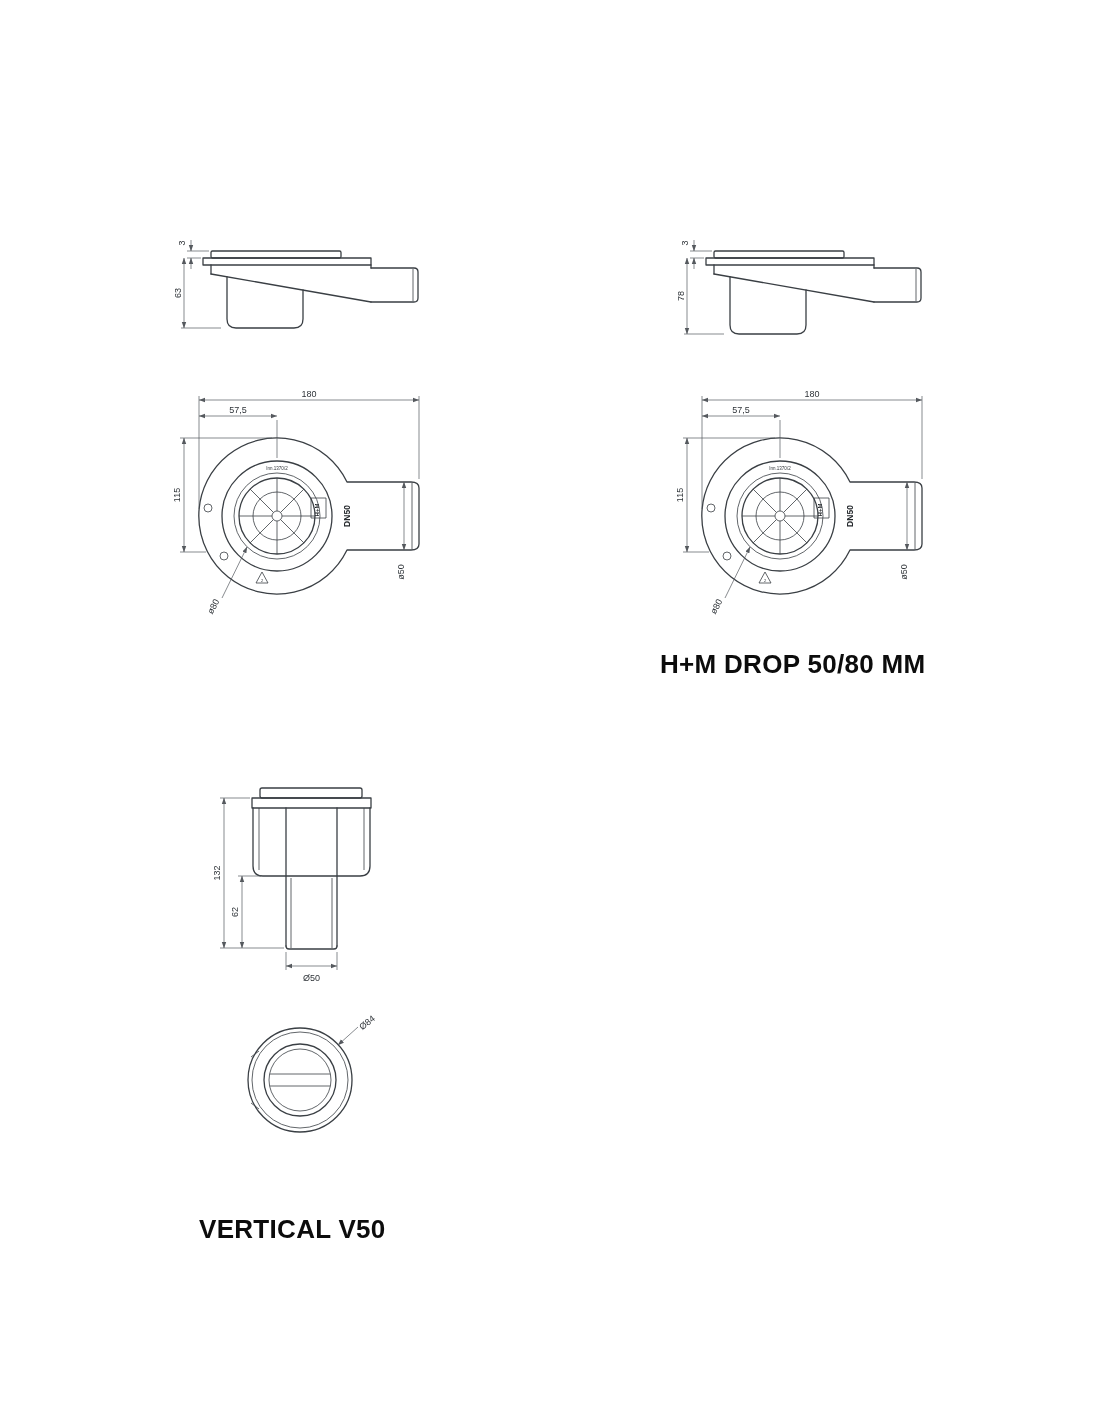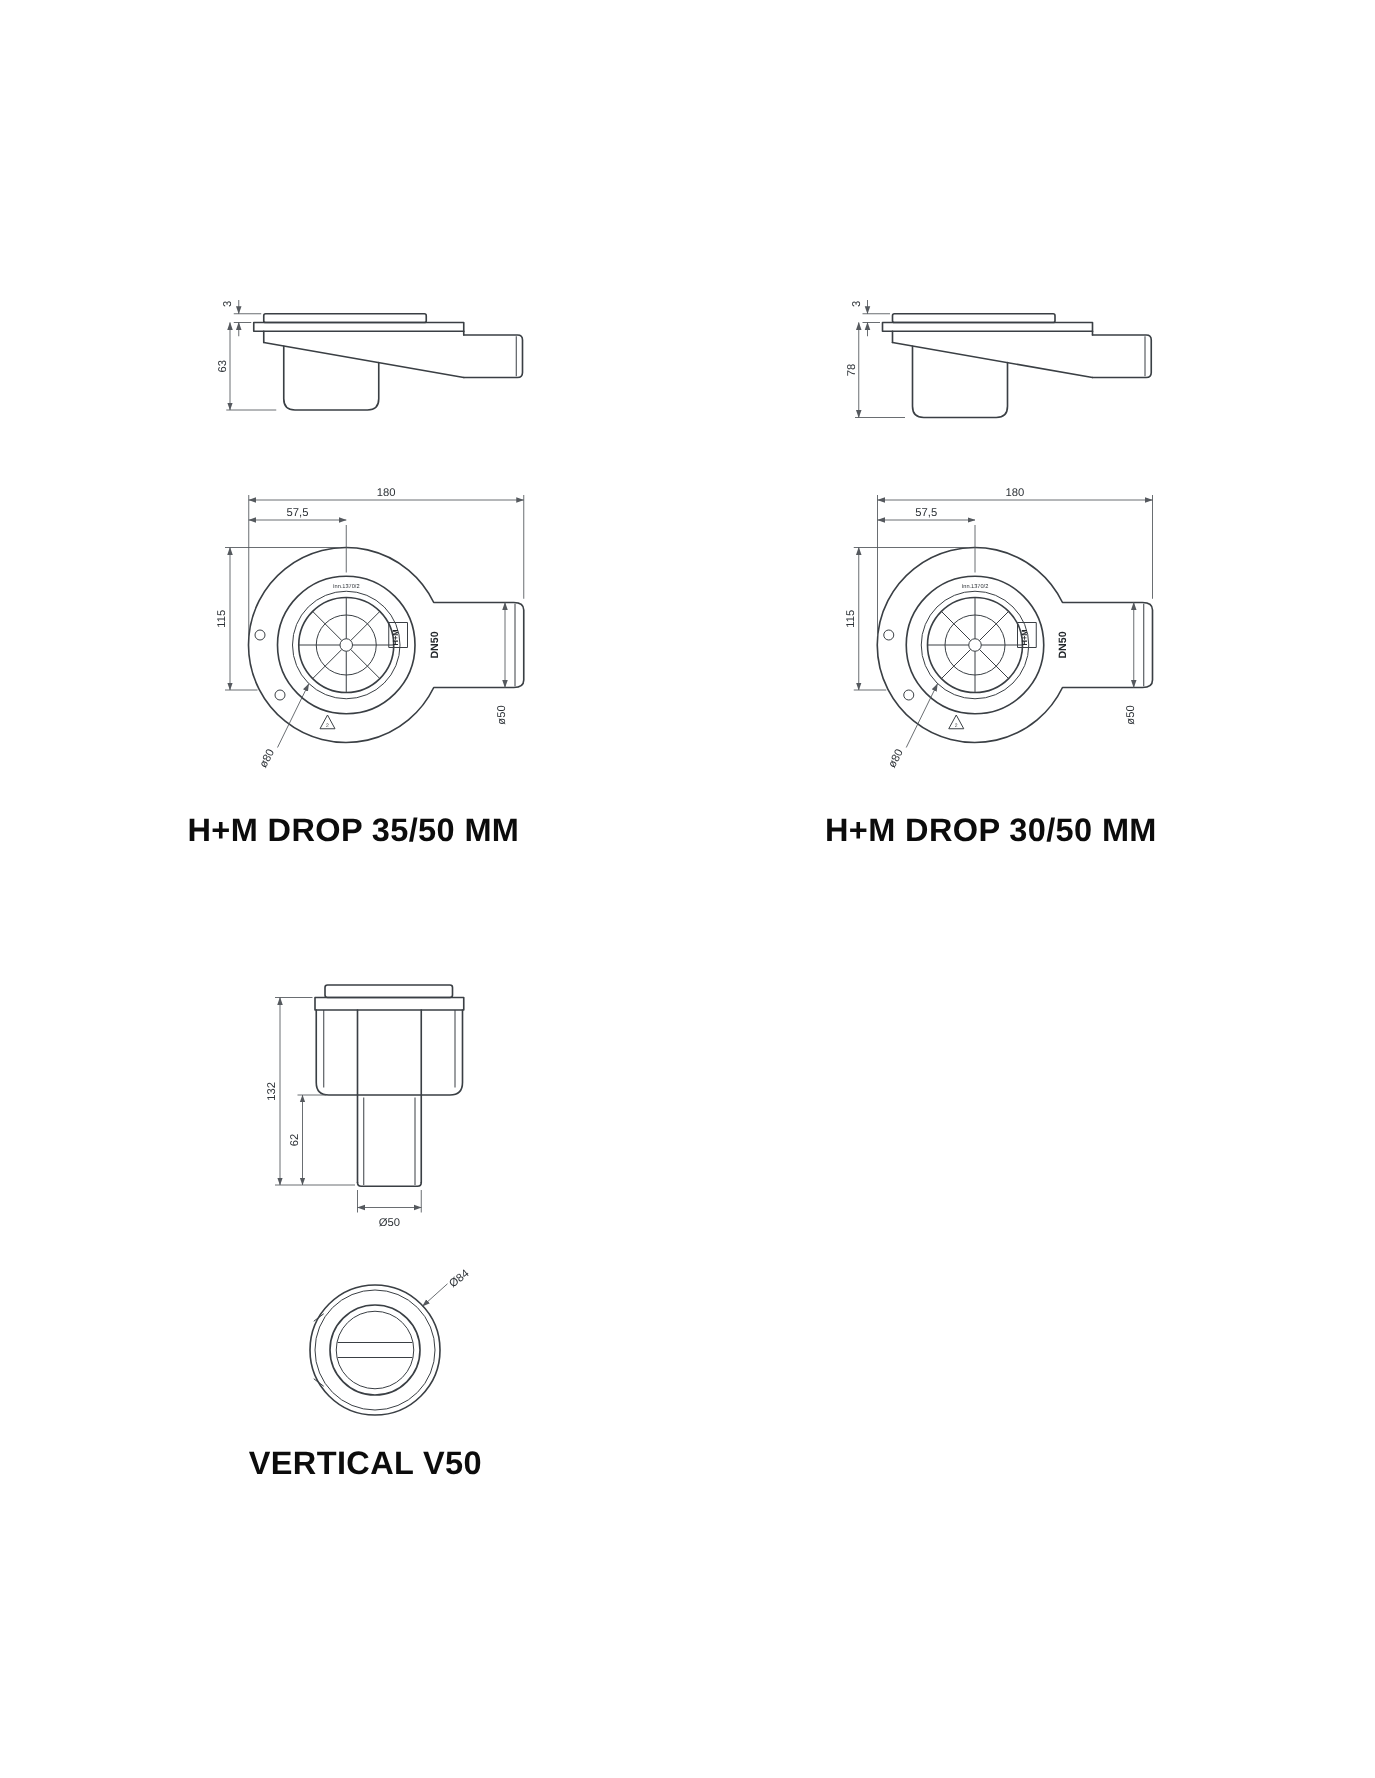--- a/index.html
+++ b/index.html
@@ -207,22 +207,21 @@
     <g>
       <line class="dim" x1="232" y1="96" x2="232" y2="164" marker-start="url(#ar4)" marker-end="url(#ar4)"></line>
       <text class="dimtxt" text-anchor="middle" transform="rotate(-90 232 186)" x="232" y="186">ø50</text>
     </g>
     <g>
       <line class="dim" x1="75" y1="161" x2="50" y2="212" marker-start="url(#ar4)"></line>
       <text class="dimtxt" text-anchor="middle" transform="rotate(-62 44 222)" x="44" y="222">ø80</text>
     </g>
   </svg>
 
-  <div class="title" style="left:150px;top:649px">H+M DROP 35/50 MM</div>
-  <div class="title" style="left:660px;top:649px">H+M DROP 30/50 MM</div>
+  <div class="title" style="left:660px;top:649px">H+M DROP 50/80 MM</div>
 
   <svg class="draw" style="left:212px;top:778px" width="185" height="235" viewBox="0 0 185 235">
     <defs>
       <marker id="ar5" viewBox="0 0 10 10" refX="9.5" refY="5" markerWidth="9" markerHeight="9" orient="auto-start-reverse">
         <path d="M0,1.5 L10,5 L0,8.5 Z" fill="#55595e"></path>
       </marker>
     </defs>
     <g>
       <rect x="48" y="10" width="102" height="10" rx="2" class="body-line"></rect>
       <rect x="40" y="20" width="119" height="10" class="body-line"></rect>
@@ -269,15 +268,15 @@
       <line class="thin" x1="42" y1="74" x2="102" y2="74"></line>
       <line class="thin" x1="23" y1="45" x2="31" y2="39"></line>
       <line class="thin" x1="23" y1="91" x2="31" y2="97"></line>
     </g>
     <g>
       <line class="dim" x1="110" y1="33" x2="130" y2="15" marker-start="url(#ar6)"></line>
       <text class="dimtxt" text-anchor="middle" transform="rotate(-38 141 13)" x="141" y="13">Ø84</text>
     </g>
   </svg>
 
-  <div class="title" style="left:199px;top:1155px">VERTICAL V50</div>
+  <div class="title" style="left:199px;top:1214px">VERTICAL V50</div>
 
 </div>
 
 </body></html>

